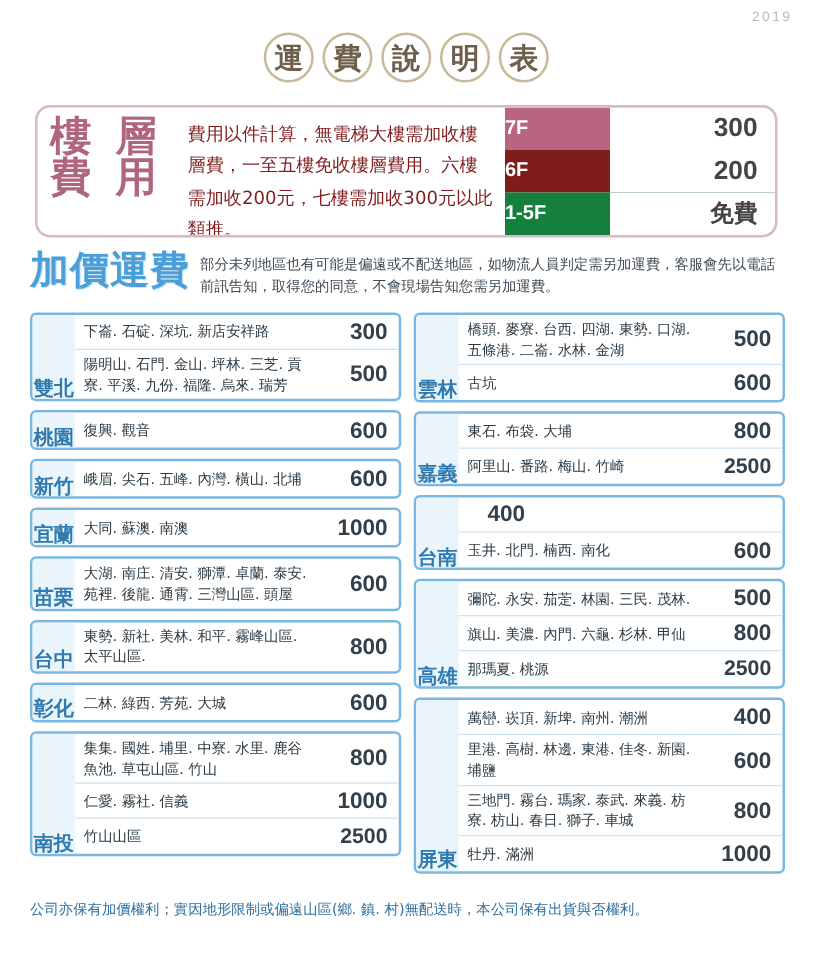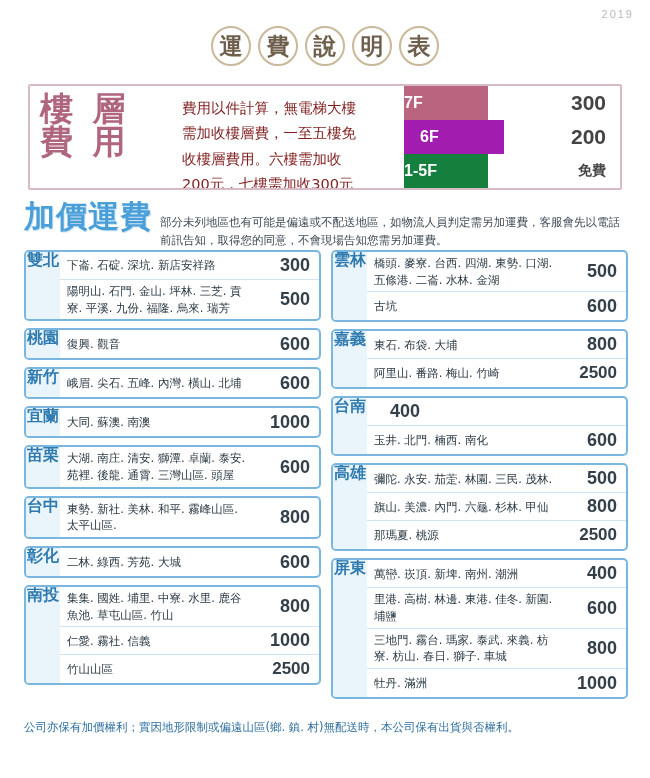--- a/index.html
+++ b/index.html
@@ -29,78 +29,78 @@
     width:40px; height:40px; border-radius:50%;
     border:2px solid #c9b99a;
     display:flex; align-items:center; justify-content:center;
     font-size:23px; color:#6d5f4b; font-weight:bold;
     font-family:"DejaVu Sans",sans-serif;
   }
 
   
   .floor-box {
     position:absolute; left:28px; top:84px; width:594px; height:106px;
-    border:2px solid #d8b9c6; border-radius:2px;
-    display:flex; overflow:hidden; background:#fff;gap:32px;
+    border:2px solid #d8b9c6; border-radius:12px;
+    display:flex; overflow:hidden; background:#fff;
   }
   .floor-label {
     width:118px; padding:6px 4px 4px 10px;
     color:#b0657f; font-weight:bold; line-height:1.0;
     font-size:33px; letter-spacing:4px;
     font-family:"DejaVu Sans",sans-serif;
   }
   .floor-label span { display:block; }
   .floor-desc {
     flex:1; padding:10px 8px 6px 2px;
     font-size:14.5px; line-height:1.75; color:#7f1d1d;
   }
   .floor-table {
     width:216px; display:flex; flex-direction:column;
   }
   .ft-row { flex:1; display:flex; align-items:center; }
   .ft-row:nth-child(1){ background:#b9657f; }
-  .ft-row:nth-child(2){ background:#a21caf;padding-left:16px; }
+  .ft-row:nth-child(2){ background:#7f1d1d; }
   .ft-row:nth-child(3){ background:#15803d; }
   .ft-left {
     width:84px; color:#fff; font-weight:bold;
     font-size:16px; font-family:"Liberation Sans",sans-serif;
   }
   .ft-right {
     flex:1; background:#fff; height:100%;
     display:flex; align-items:center; justify-content:flex-end;
     padding-right:14px; font-size:21px; font-weight:bold; color:#444;
     font-family:"Liberation Sans",sans-serif;
   }
-  .ft-row:nth-child(3) .ft-right { font-size:14px; font-family:"DejaVu Sans",sans-serif; }
+  .ft-row:nth-child(3) .ft-right { font-size:19px; font-family:"DejaVu Sans",sans-serif; }
 
   
   .sur-head { position:absolute; left:24px; top:200px; width:604px; display:flex; align-items:flex-start;justify-content:center; }
   .sur-title {
     font-size:31px; font-weight:bold; color:#4a9fd8;
     letter-spacing:1px; line-height:1.05;
     font-family:"DejaVu Sans",sans-serif;
     text-shadow:1px 1px 0 #cfe6f5;
     white-space:nowrap;
   }
   .sur-note {
-    margin-left:8px; margin-top:13px; font-size:11.5px; line-height:1.6; color:#3e4a55;
+    margin-left:8px; margin-top:2px; font-size:11.5px; line-height:1.6; color:#3e4a55;
     flex:1;
   }
 
   
   .cols { position:absolute; left:24px; top:250px; width:604px; display:flex; gap:10px; }
   .col { width:297px; display:flex; flex-direction:column; gap:7px; }
 
   .rgroup {
     border:2px solid #7ab7e0; border-radius:5px;
     display:flex; overflow:hidden; background:#fff;
   }
   .rname {
     width:34px; background:#eaf4fb;
-    display:flex; align-items:flex-start; justify-content:center;
+    display:flex; align-items:flex-end; justify-content:center;
     font-size:16px; font-weight:bold; color:#2f7bb0;
     font-family:"DejaVu Sans",sans-serif;
     line-height:1.05;
     text-align:center;
   }
   .rname span { display:block; }
   .rrows { flex:1; display:flex; flex-direction:column; }
   .rrow {
     display:flex; align-items:center; min-height:28px;
     border-bottom:1px solid #cfe3f2;

